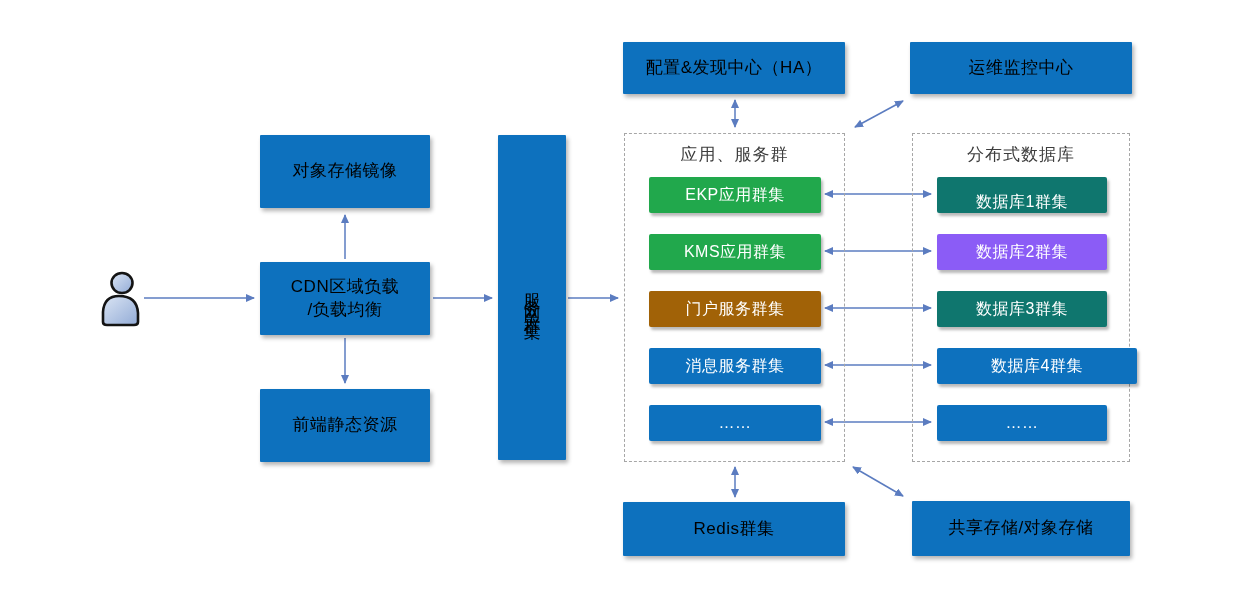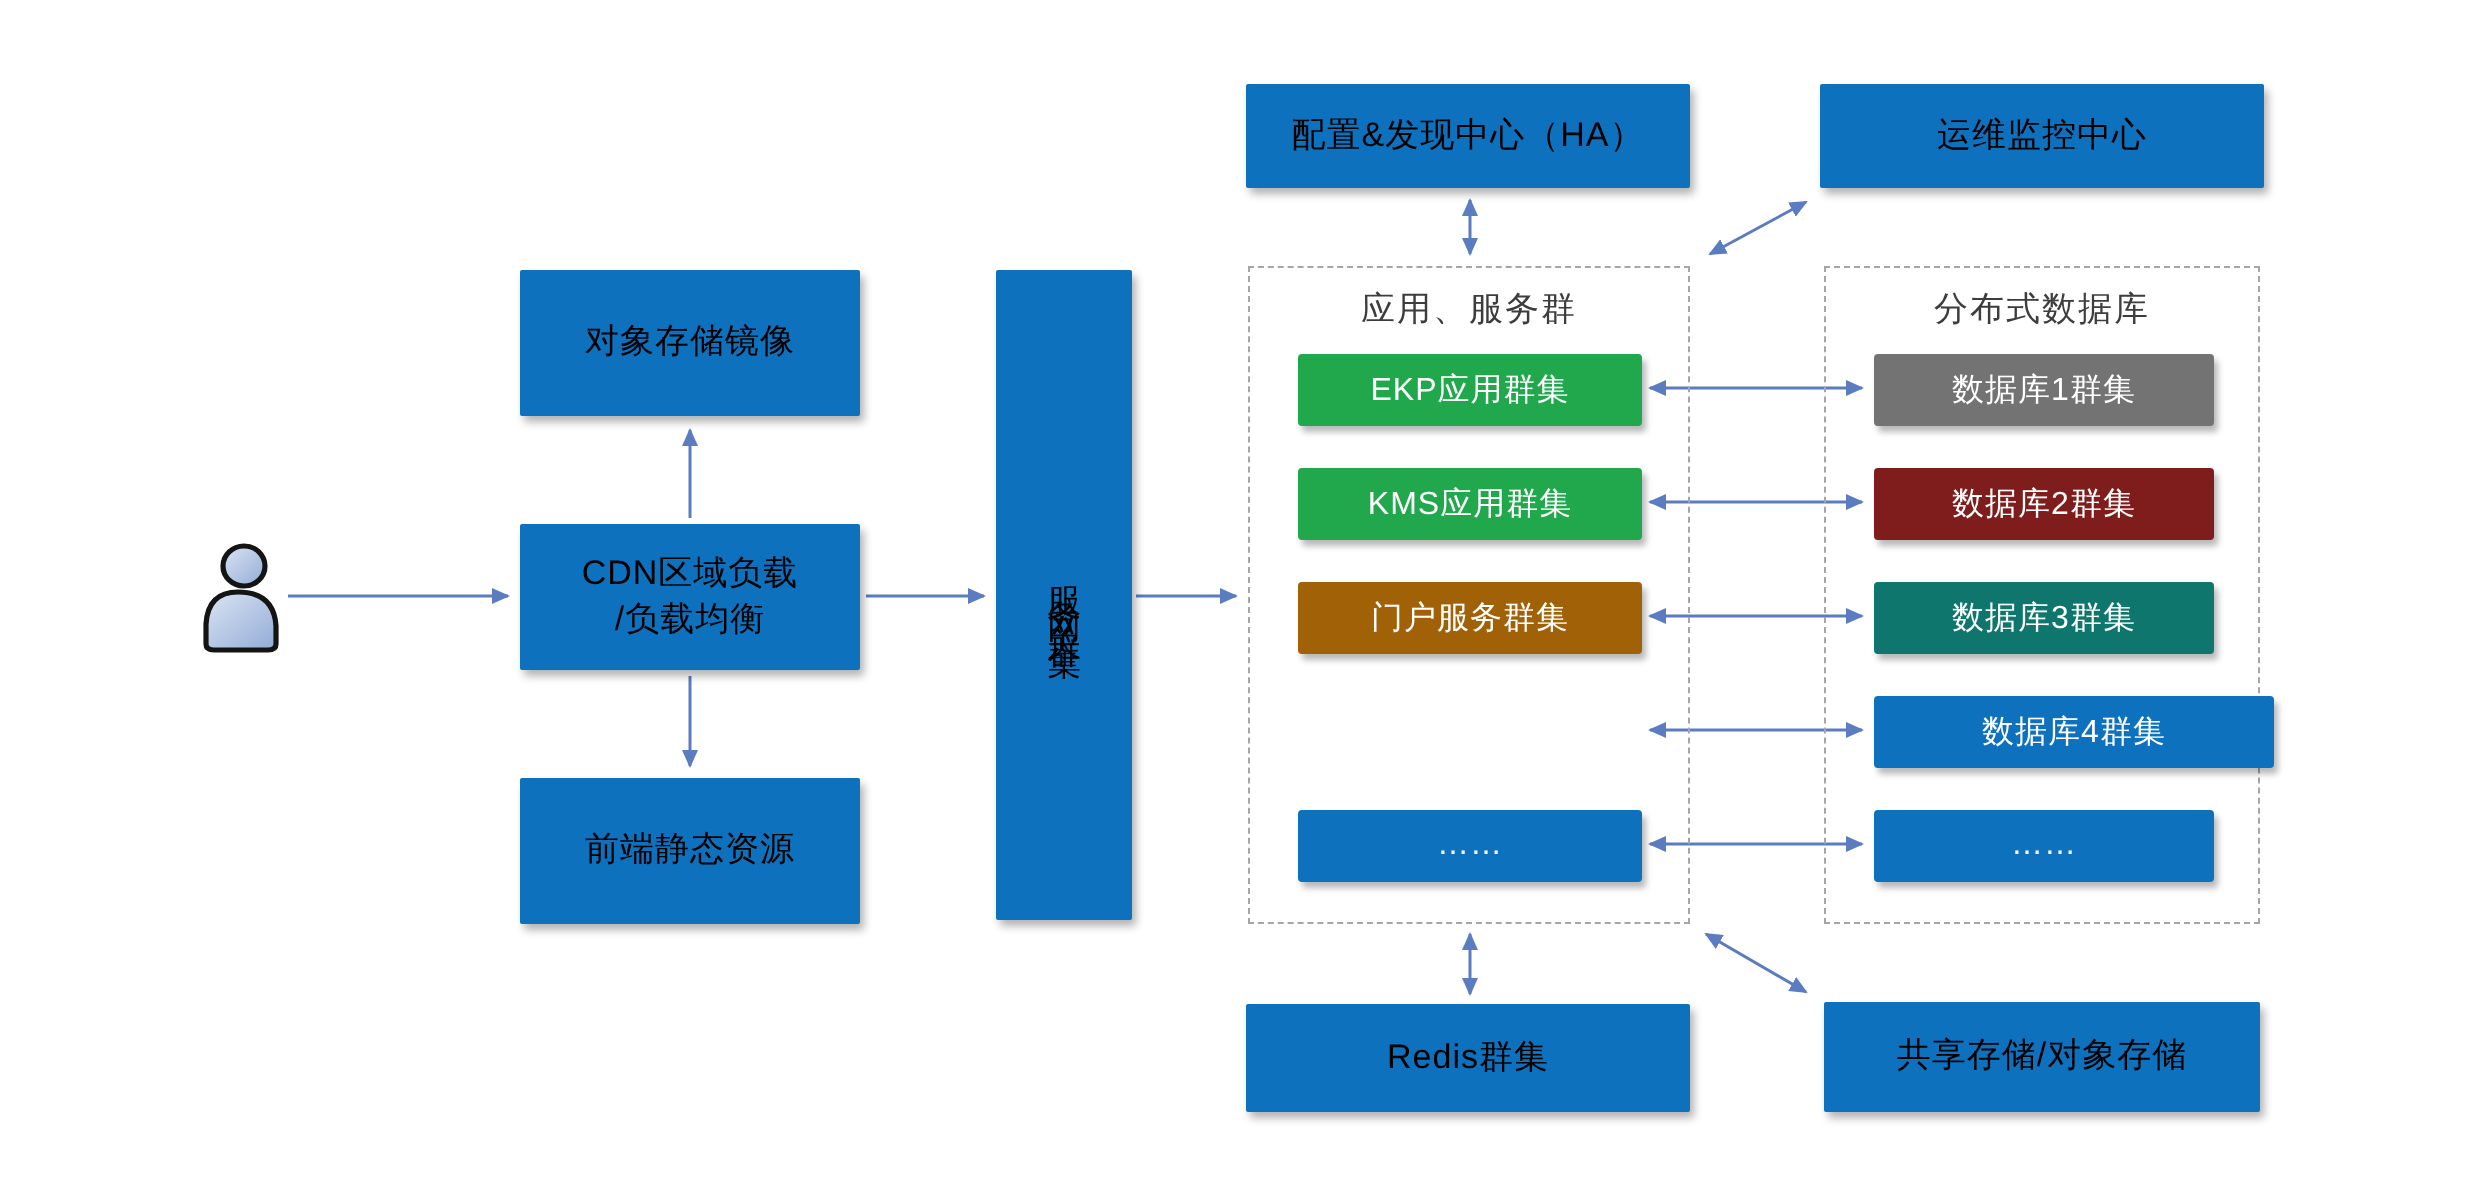--- a/index.html
+++ b/index.html
@@ -120,31 +120,34 @@
     <div class="group-title">应用、服务群</div>
     <div class="item" style="left: 24px; top: 100px; width: 172px; background: rgb(33, 168, 76);">
       <span>KMS应用群集</span>
     </div>
     <div class="item" style="left: 24px; top: 43px; width: 172px; background: rgb(33, 168, 76);">
       <span>EKP应用群集</span>
     </div>
     <div class="item" style="left: 24px; top: 157px; width: 172px; background: #a16207;">
       <span>门户服务群集</span>
     </div>
+    <div class="item" style="left: 24px; top: 214px; width: 172px; background: rgb(13, 113, 190);">
+      <span>消息服务群集</span>
+    </div>
     <div class="item" style="left: 24px; top: 271px; width: 172px; background: rgb(13, 113, 190);">
       <span>……</span>
     </div>
   </div>
 
   <div class="dashed" style="left:912px;top:133px;width:218px;height:329px;">
     <div class="group-title">分布式数据库</div>
-    <div class="item" style="left: 24px; top: 43px; width: 170px; background: #737373;">
+    <div class="item" style="left: 24px; top: 43px; width: 170px; background: #0f766e; align-items: flex-end;">
       <span>数据库1群集</span>
     </div>
-    <div class="item" style="left: 24px; top: 100px; width: 170px; background: #7f1d1d;">
+    <div class="item" style="left: 24px; top: 100px; width: 170px; background: #8b5cf6;">
       <span>数据库2群集</span>
     </div>
     <div class="item" style="left: 24px; top: 157px; width: 170px; background: #0f766e;">
       <span>数据库3群集</span>
     </div>
     <div class="item" style="left: 24px; top: 214px; width: 200px; background: rgb(13, 113, 190);">
       <span>数据库4群集</span>
     </div>
     <div class="item" style="left: 24px; top: 271px; width: 170px; background: rgb(13, 113, 190);">
       <span>……</span>

